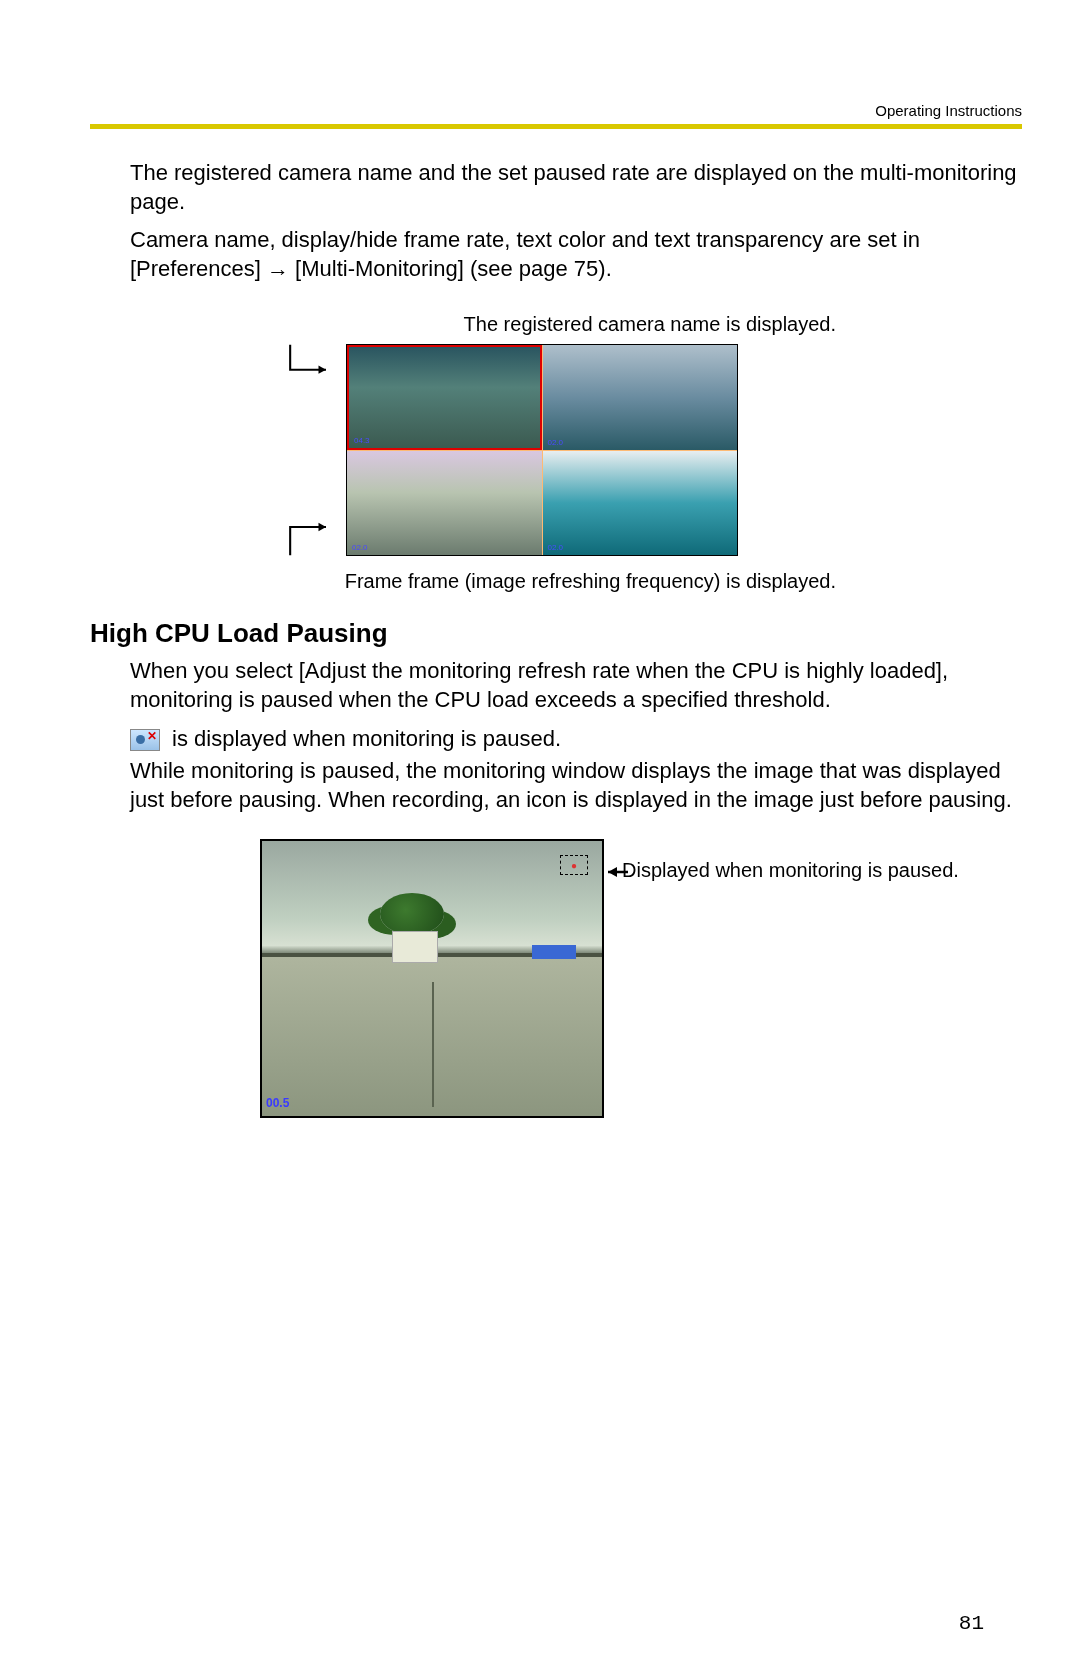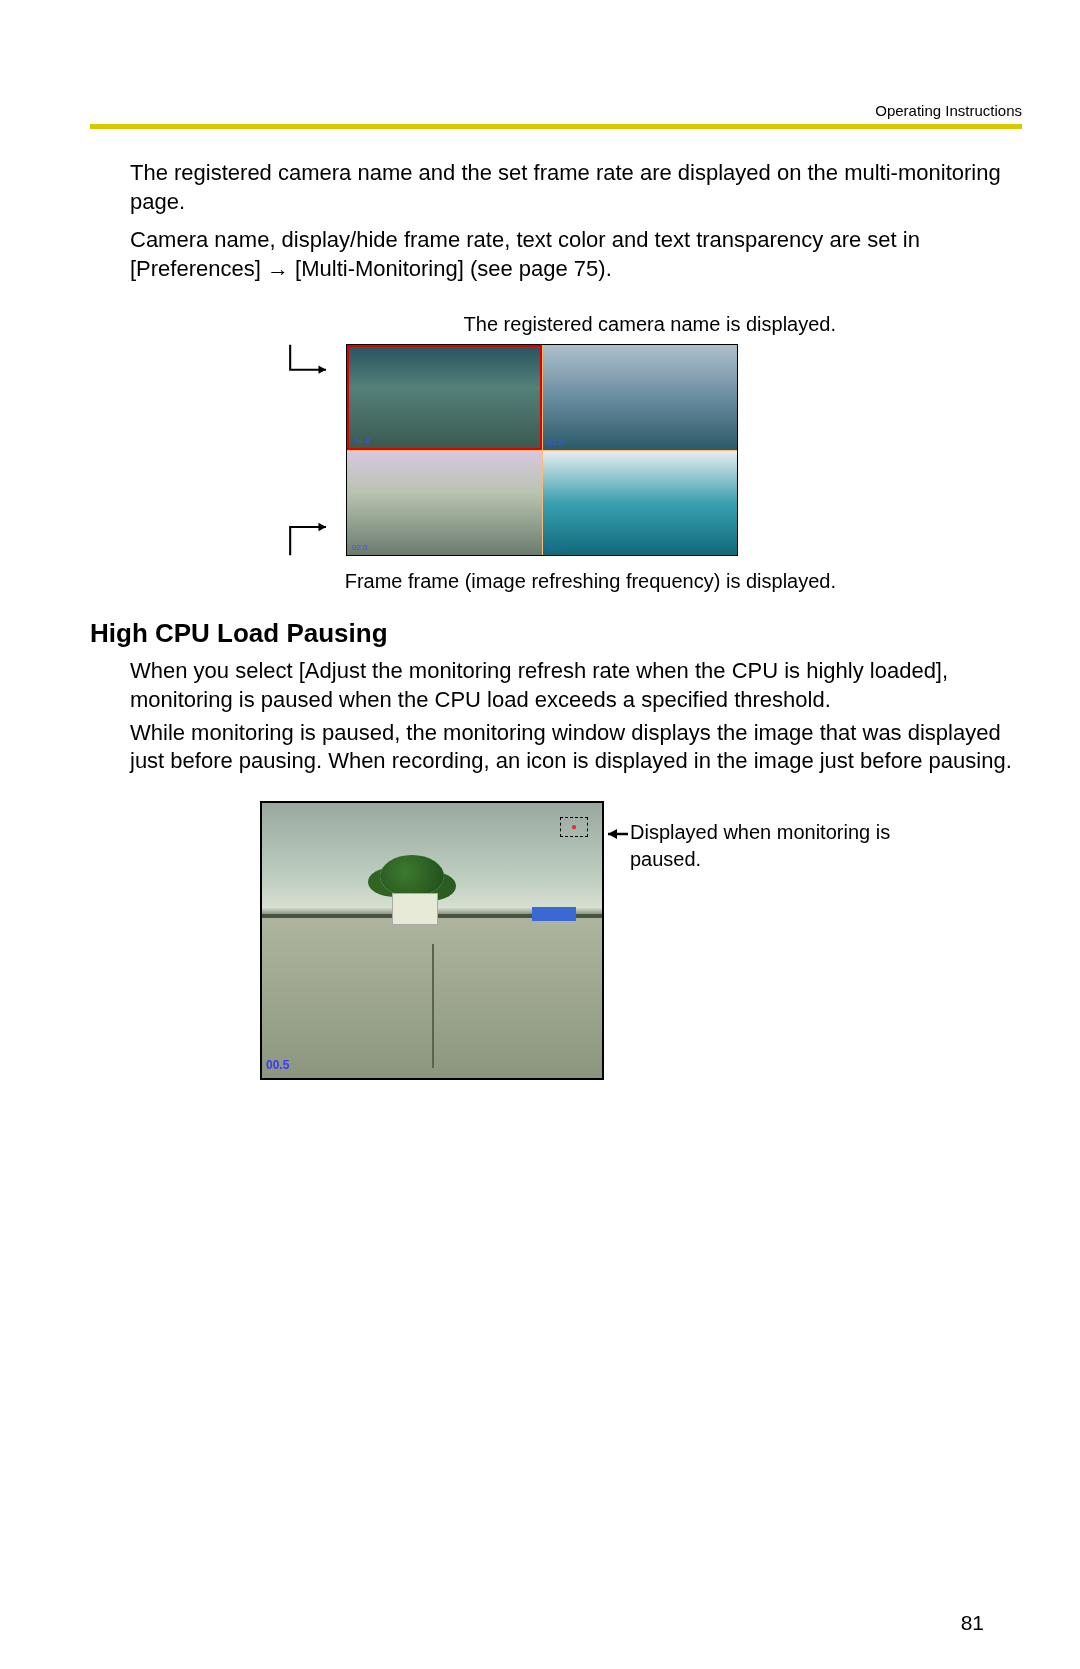--- a/index.html
+++ b/index.html
@@ -173,50 +173,51 @@
     position:absolute;
     right:14px; top:14px;
     width:26px;height:18px;
     border:1px dashed #000;
     display:flex;align-items:center;justify-content:center;
     font-size:10px;
   }
   .callout-marker span{color:#d33;}
   .fig2-callout {
     position: absolute;
-    left: 370px;
+    left: 362px;
     top: 18px;
     font-size: 20px;
     line-height: 1.35;
   }
   .arrow-left {
     position:absolute;
     left: 342px;
     top: 26px;
     width: 26px;
     height: 14px;
   }
   .page-number {
     position: absolute;
     right: 96px;
     bottom: 58px;
     font-size: 21px;
+    font-family: Liberation Mono, monospace;
   }
 </style>
 </head>
 <body>
 
 <div class="page">
 
   <div class="header-wrap">
     <div class="header-label">Operating Instructions</div>
     <div class="top-rule"></div>
   </div>
 
-  <p class="body-text">The registered camera name and the set frame rate are displayed on the multi-monitoring page.</p>
+  <p class="body-text">The registered camera name and the set paused rate are displayed on the multi-monitoring page.</p>
   <p class="body-text"> Camera name, display/hide frame rate, text color and text transparency are set in [Preferences] → [Multi-Monitoring] (see page 75).</p>
 
   <div class="figure1">
     <div class="caption cap-top">The registered camera name is displayed.</div>
 
     <svg class="arrow-down-right" viewBox="0 0 60 60">
       <path d="M5 2 V32 H48" stroke="#000" stroke-width="2.5" fill="none"></path>
       <path d="M48 32 l-9 -5 v10 z" fill="#000"></path>
     </svg>
 
@@ -238,20 +239,23 @@
     <svg class="arrow-up-right" viewBox="0 0 60 60">
       <path d="M5 58 V24 H48" stroke="#000" stroke-width="2.5" fill="none"></path>
       <path d="M48 24 l-9 -5 v10 z" fill="#000"></path>
     </svg>
 
     <div class="caption cap-bottom">Frame frame (image refreshing frequency) is displayed.</div>
   </div>
 
   <div class="h1">High CPU Load Pausing</div>
   <p class="body-text">When you select [Adjust the monitoring refresh rate when the CPU is highly loaded], monitoring is paused when the CPU load exceeds a specified threshold.</p>
+  <p class="body-text">
+    <span class="pause-icon"></span><span> is displayed when monitoring is paused.</span>
+  </p>
   <p class="body-text" style="margin-top:-6px">While monitoring is paused, the monitoring window displays the image that was displayed just before pausing. When recording, an icon is displayed in the image just before pausing.</p>
 
   <div class="figure2">
     <div class="fig2-img">
       <div class="cabinet"></div>
       <div class="plant">
         <div class="leaves"></div>
           <div class="pot"></div>
       </div>
       <div class="bluebox"></div>

